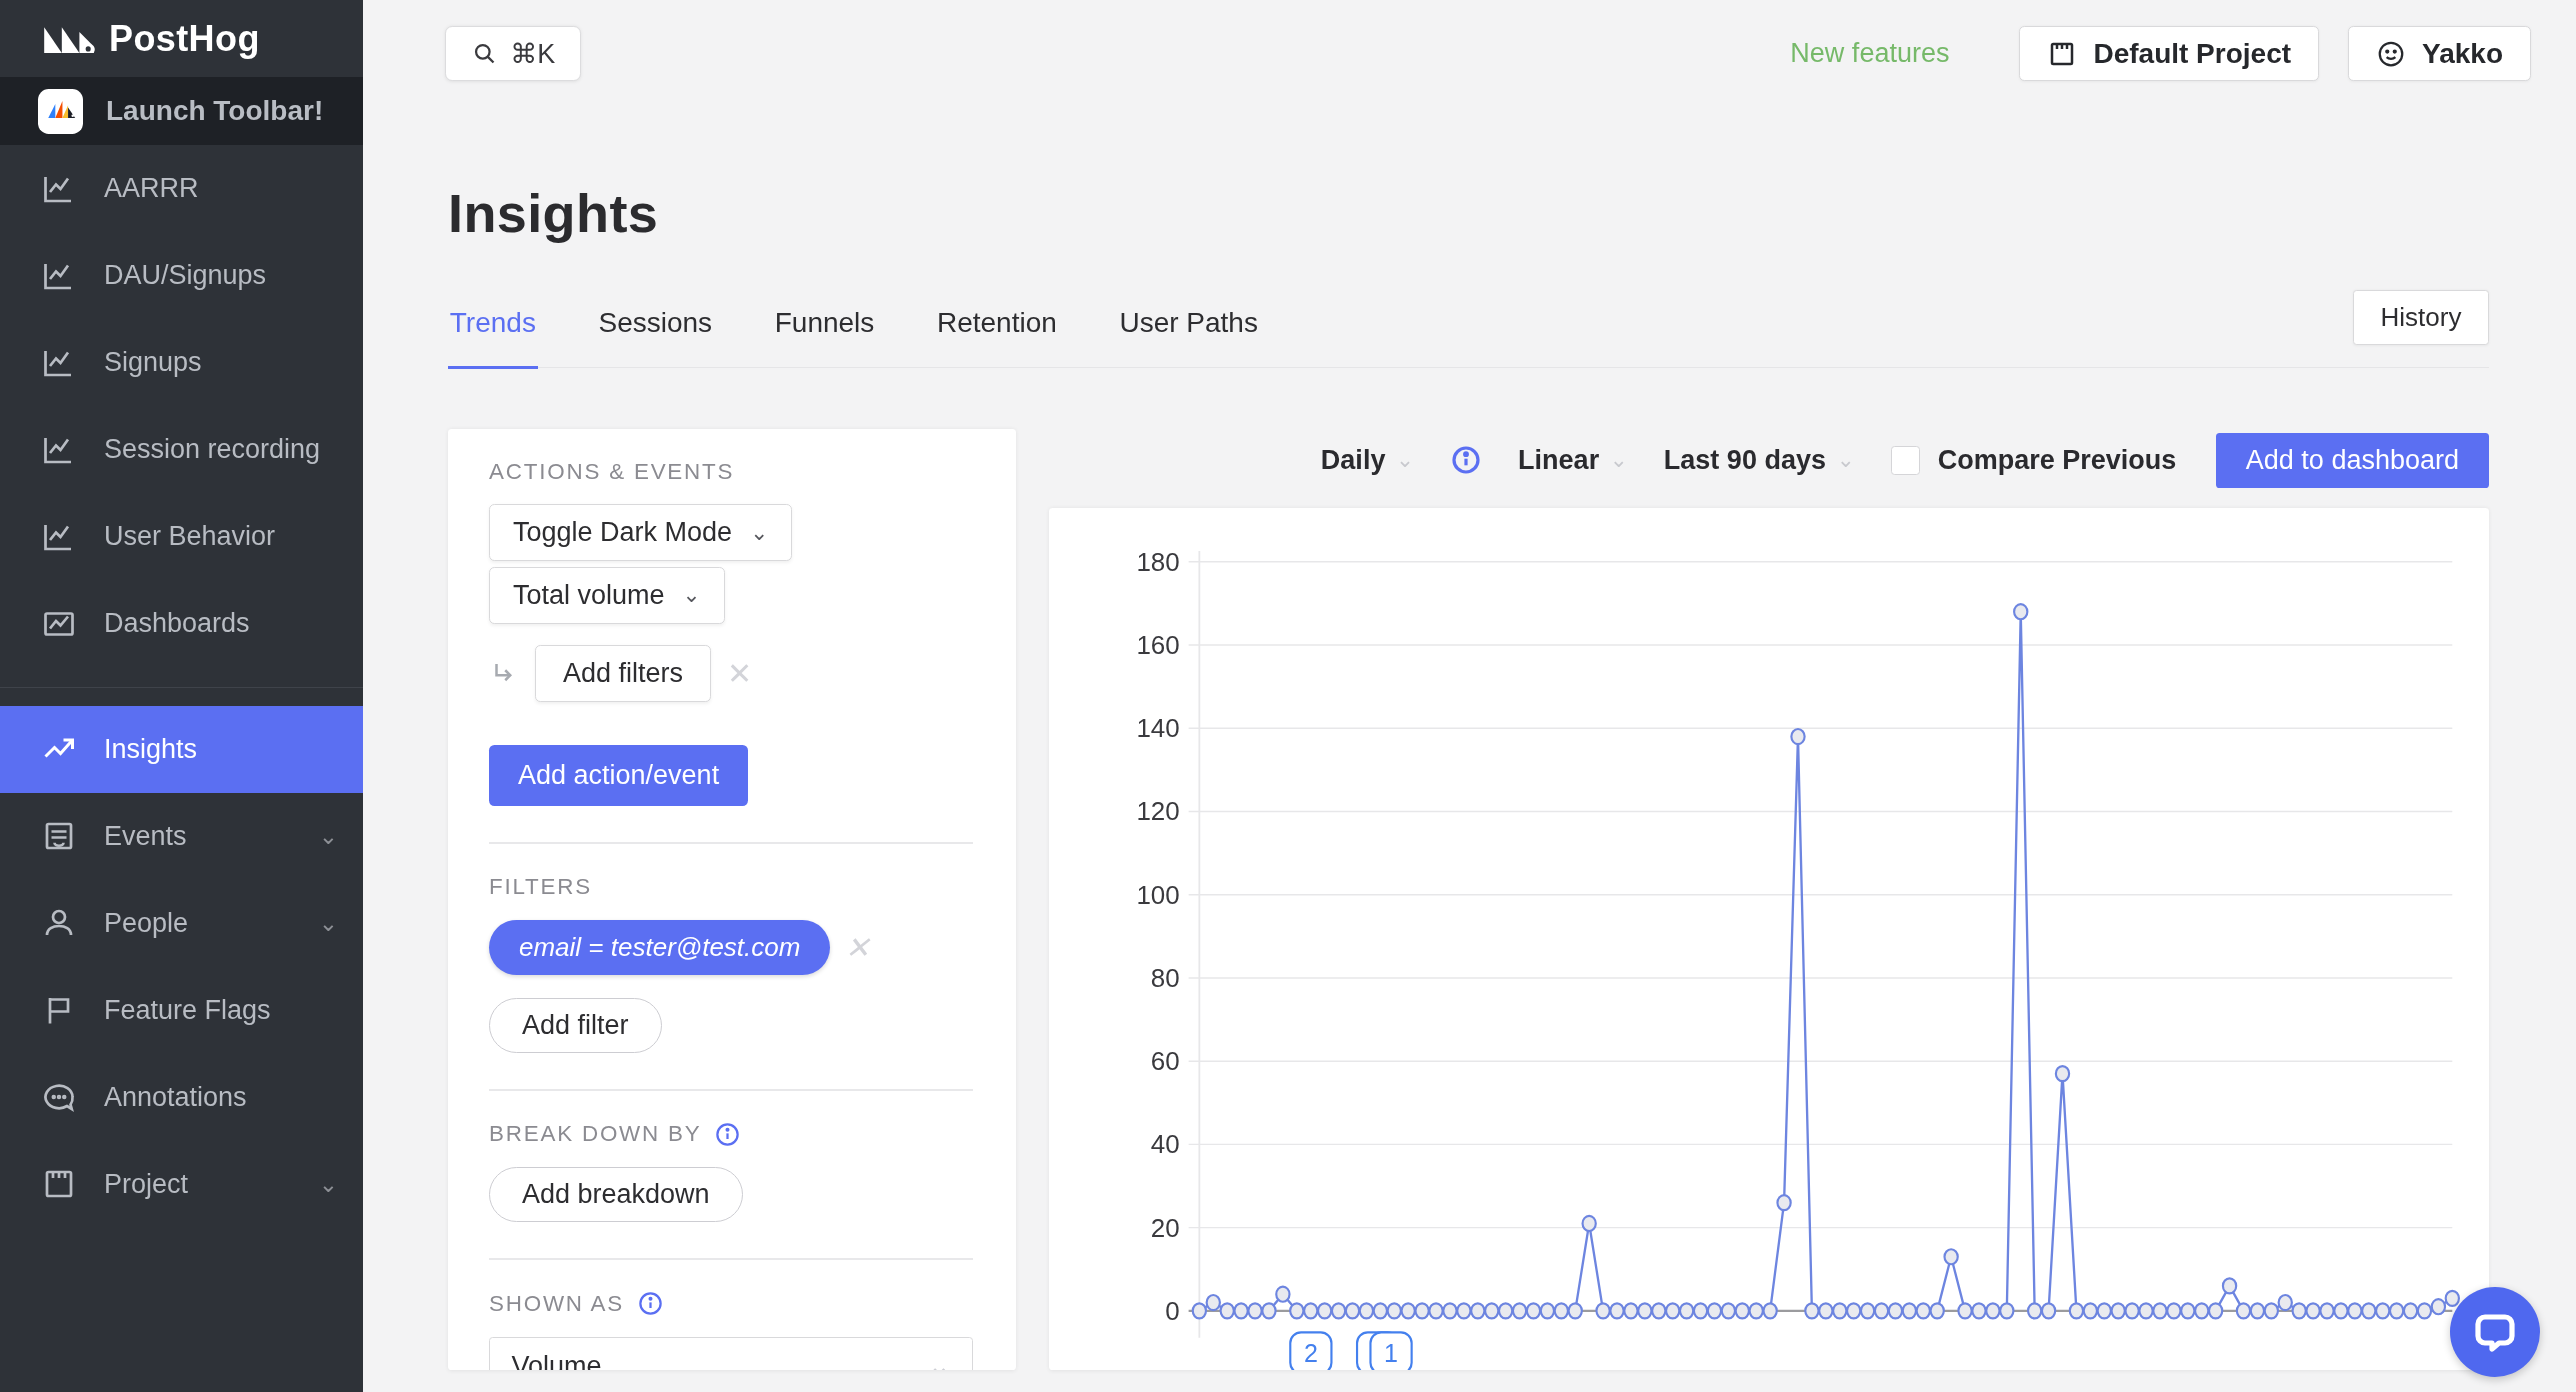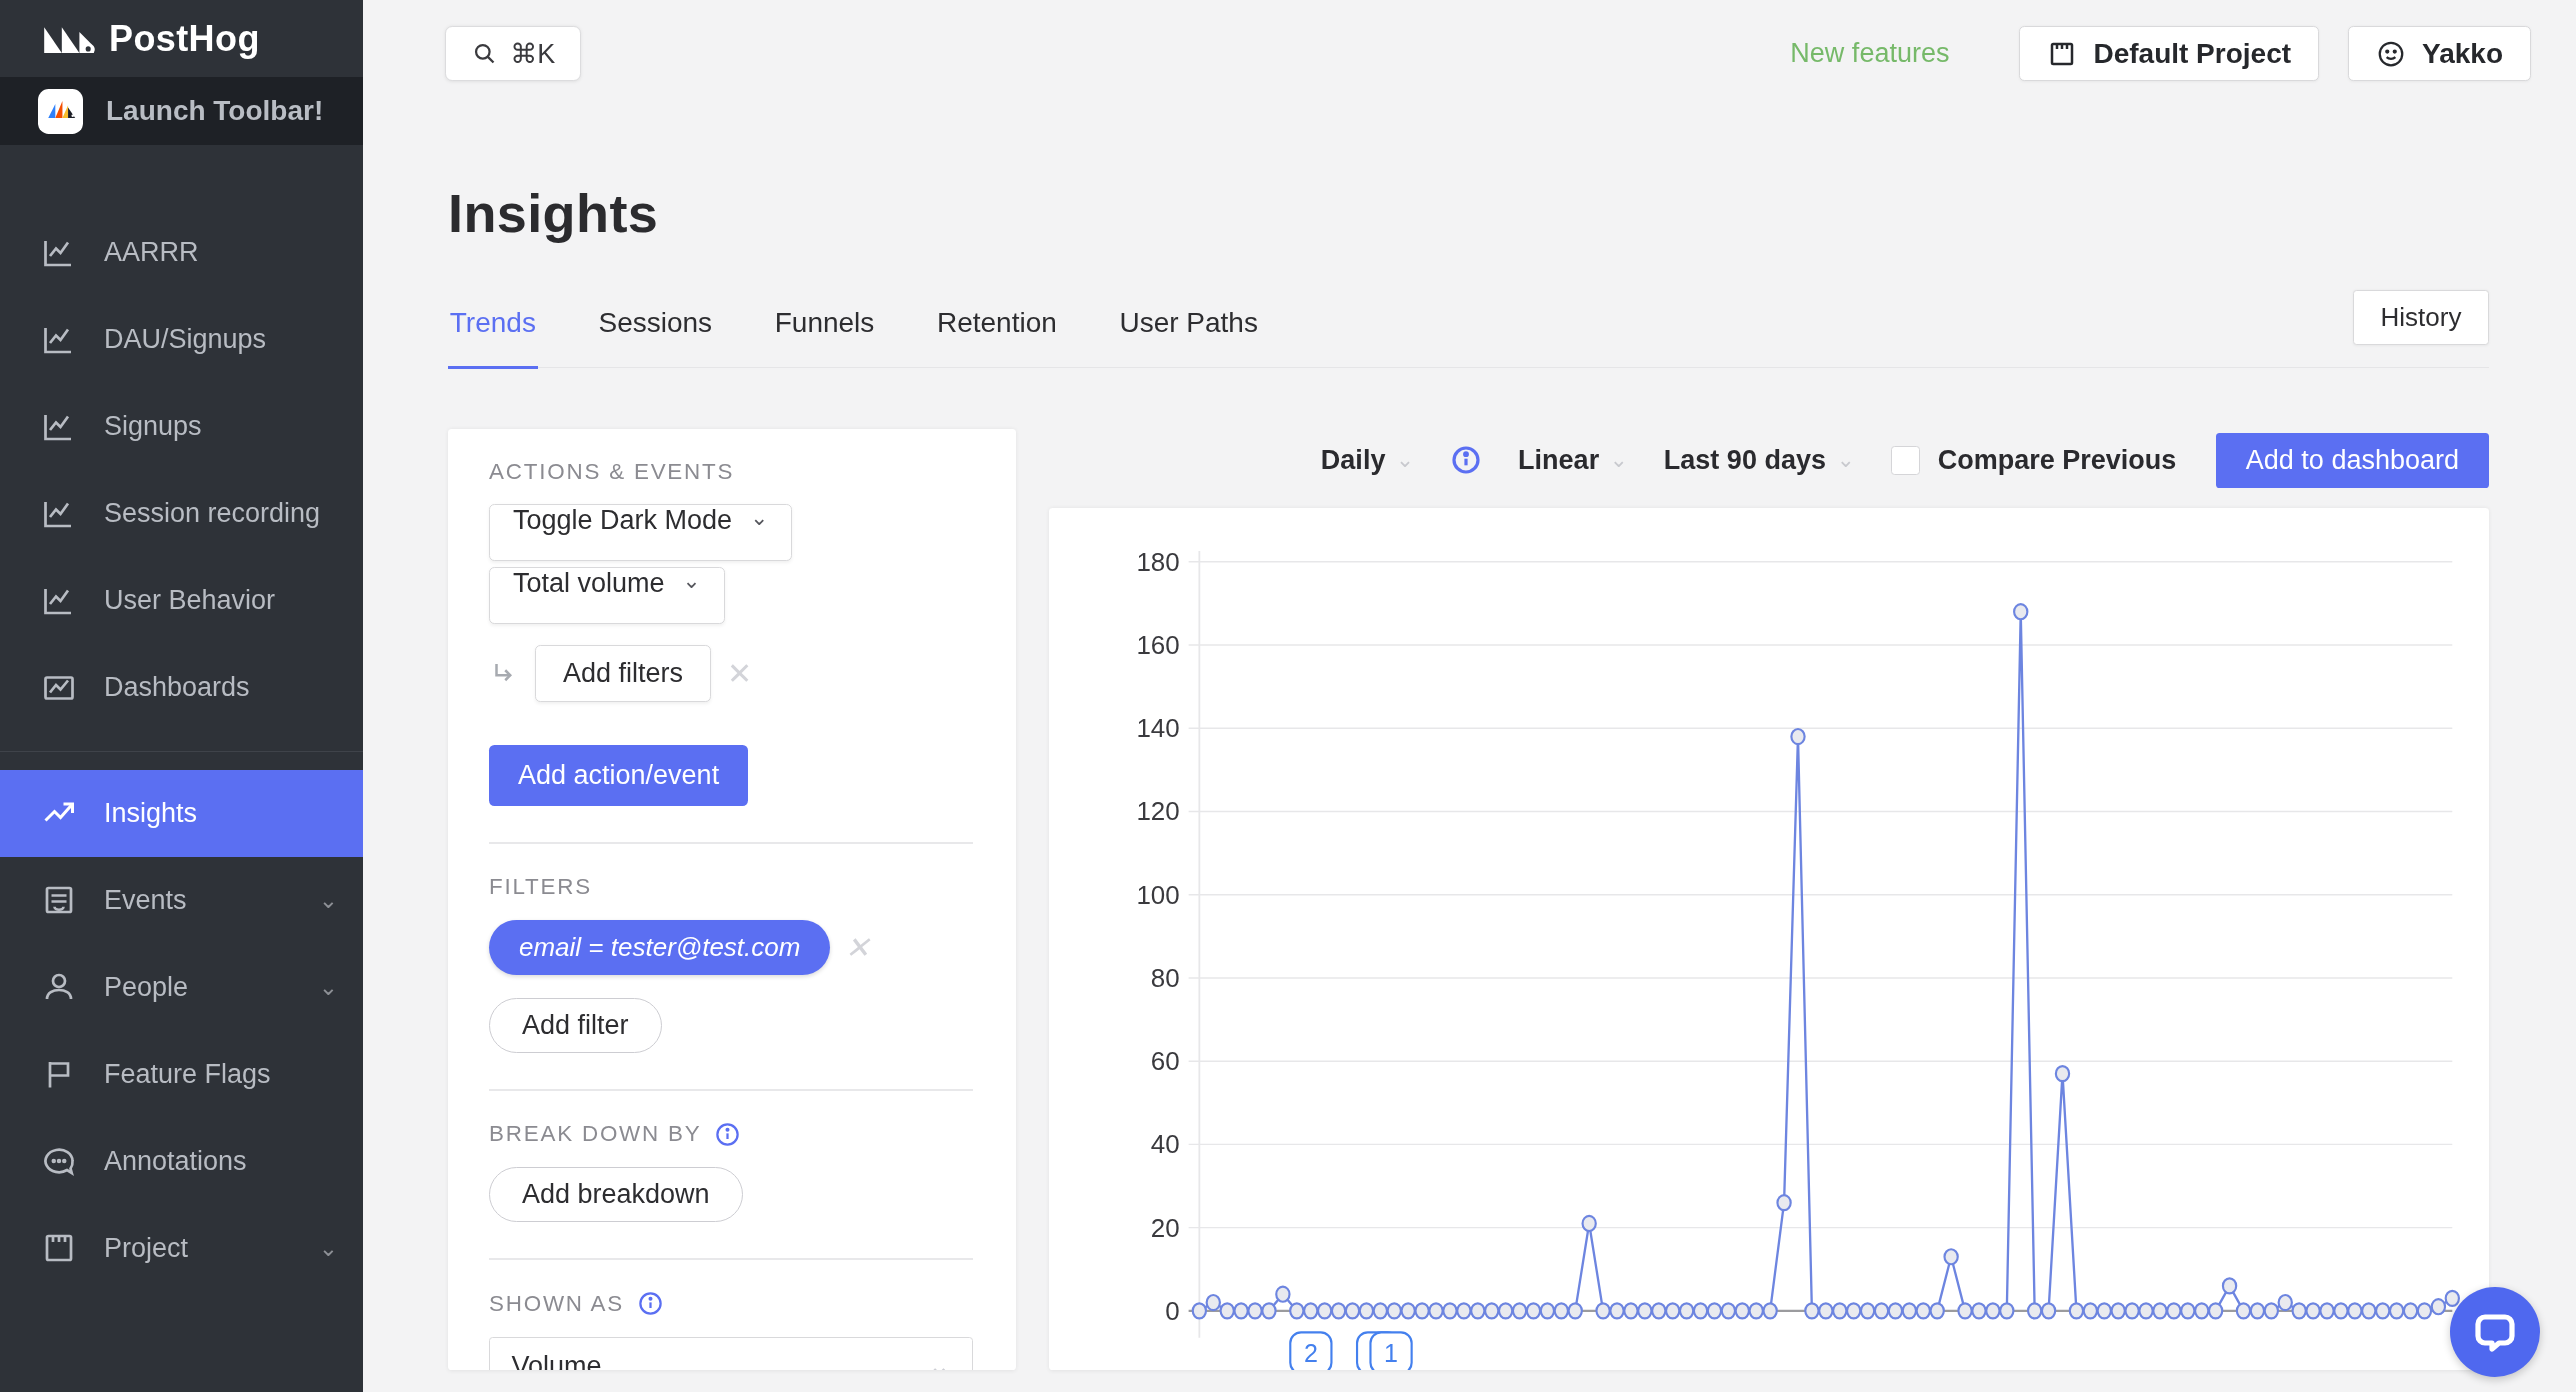--- a/index.html
+++ b/index.html
@@ -15,21 +15,21 @@
     position: absolute; left:0; top:0; width:363px; height:1393px;
     background:#2e3238; z-index:5;
   }
   .logo-row { height:77px; display:flex; align-items:center; padding-left:41px; gap:4px; }
   .logo-row svg { width:64px; height:47px; }
   .logo-text { color:#ffffff; font-size:36px; font-weight:bold; letter-spacing:0.4px; }
   .launch-row { height:68px; background:#1e2126; display:flex; align-items:center; padding-left:38px; gap:23px; cursor:pointer; }
   .launch-badge { width:45px; height:45px; background:#ffffff; border-radius:10.7px; display:flex; align-items:center; justify-content:center; }
   .launch-badge svg { width:34px; height:34px; }
   .launch-label { color:#b9bdc4; font-size:28px; font-weight:bold; }
-  .menu { padding-top:64px; }
+  .menu { }
   .menu-item {
     height:87px; display:flex; align-items:center; padding:0 25px 0 41px; gap:27px;
     color:#b8bcc3; font-size:27px; cursor:pointer;
   }
   .menu-item svg { width:36px; height:36px; flex:0 0 auto; stroke:#b8bcc3; }
   .menu-item .grow { flex:1; }
   .menu-item .chev { font-size:23px; color:#8d9096; }
   .menu-item.active { background:#5b6ff2; color:#ffffff; }
   .menu-item.active svg { stroke:#ffffff; }
   .menu-divider { height:0.9px; background:#3f434a; margin:19.7px 0 18px 0; }
@@ -63,21 +63,21 @@
   
   .content-row { display:flex; margin:61px 87px 0 85px; height:941px; }
   .left-card {
     width:568px; background:#ffffff; border-radius:3.6px; box-shadow:0 0.9px 4.5px rgba(0,0,0,.07);
     padding:30px 43px 36px 41px; overflow:hidden;
   }
   .sec-title { font-size:22.4px; letter-spacing:1.8px; color:#8b8b91; display:flex; align-items:center; gap:12.5px; }
   .sec-title svg { width:27px; height:27px; }
   .drop-btn {
     margin-top:19.7px; height:57px; background:#fff; border:0.9px solid #d9d9db; border-radius:5.4px;
-    display:inline-flex; gap:18px; padding:0 23px; font-size:27px; color:#2d2d30;
+    display:inline-flex; align-items:center; gap:18px; padding:0 23px; font-size:27px; color:#2d2d30;
     cursor:pointer; box-shadow:0 1.8px 3.6px rgba(0,0,0,.06);
   }
   .drop-btn .caret { color:#55565c; font-size:21.5px; }
   .filters-line { margin-top:21.5px; display:flex; align-items:center; gap:16px; }
   .filters-line svg { width:30px; height:30px; stroke:#a7aab0; }
   .small-btn {
     height:57px; background:#fff; border:0.9px solid #d9d9db; border-radius:5.4px;
     display:inline-flex; align-items:center; padding:0 27px; font-size:27px; color:#2d2d30; cursor:pointer;
     box-shadow:0 1.8px 3.6px rgba(0,0,0,.06);
   }

